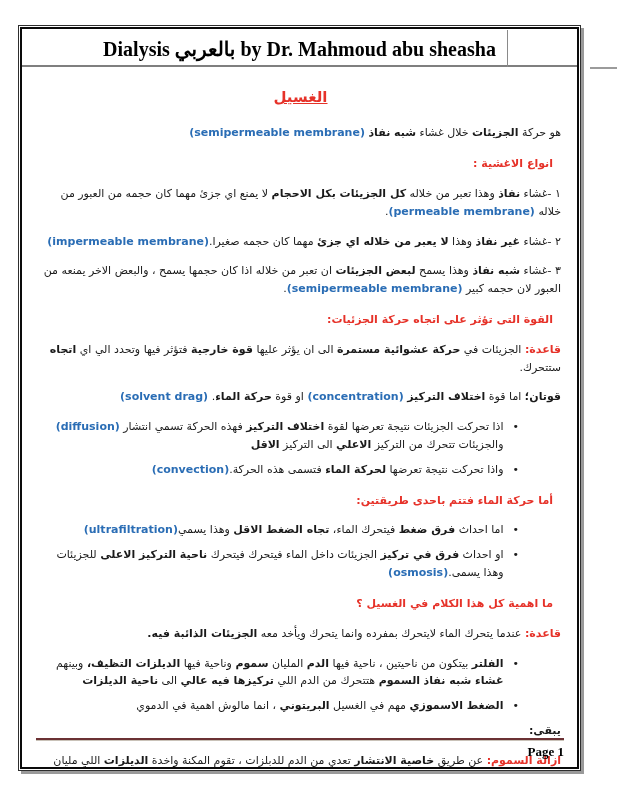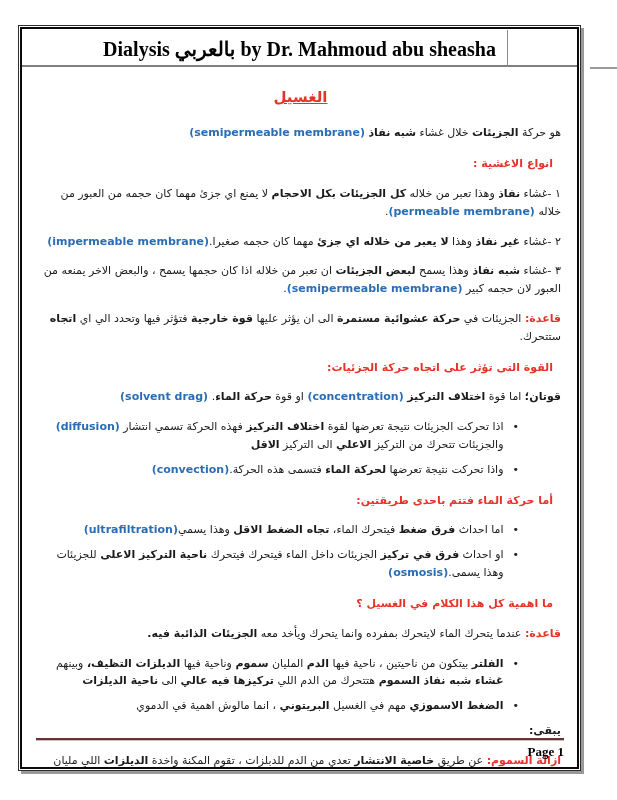--- a/index.html
+++ b/index.html
@@ -74,22 +74,22 @@
       </div>
 
       <div class="content">
         <div class="doc-title">الغسيل</div>
         <div id="blocks">
             <p class="block p"><span class="run">هو حركة </span><span class="run b">الجزيئات</span><span class="run"> خلال غشاء </span><span class="run b">شبه نفاذ</span><span class="run"> </span><span class="run b c-blue">(semipermeable membrane)</span></p>
             <p class="block heading"><span class="run b c-red">انواع الاغشية :</span></p>
             <p class="block p"><span class="run">١ -غشاء </span><span class="run b">نفاذ</span><span class="run"> وهذا تعبر من خلاله </span><span class="run b">كل الجزيئات بكل الاحجام</span><span class="run"> لا يمنع اي جزئ مهما كان حجمه من العبور من خلاله </span><span class="run b c-blue">(permeable membrane)</span><span class="run">.</span></p>
             <p class="block p"><span class="run">٢ -غشاء </span><span class="run b">غير نفاذ</span><span class="run"> وهذا </span><span class="run b">لا يعبر من خلاله اي جزئ</span><span class="run"> مهما كان حجمه صغيرا.</span><span class="run b c-blue">(impermeable membrane)</span></p>
             <p class="block p"><span class="run">٣ -غشاء </span><span class="run b">شبه نفاذ</span><span class="run"> وهذا يسمح </span><span class="run b">لبعض الجزيئات</span><span class="run"> ان تعبر من خلاله اذا كان حجمها يسمح ، والبعض الاخر يمنعه من العبور لان حجمه كبير </span><span class="run b c-blue">(semipermeable membrane)</span><span class="run">.</span></p>
+            <p class="block heading"><span class="run b c-red">القوة التى تؤثر على اتجاه حركة الجزئيات:</span></p>
             <p class="block p"><span class="run b c-red">قاعدة:</span><span class="run"> الجزيئات في </span><span class="run b">حركة عشوائية مستمرة</span><span class="run"> الى ان يؤثر عليها </span><span class="run b">قوة خارجية</span><span class="run"> فتؤثر فيها وتحدد الي اي </span><span class="run b">اتجاه</span><span class="run"> ستتحرك.</span></p>
-            <p class="block heading"><span class="run b c-red">القوة التى تؤثر على اتجاه حركة الجزئيات:</span></p>
             <p class="block p"><span class="run b">قوتان؛</span><span class="run"> اما قوة </span><span class="run b">اختلاف التركيز</span><span class="run"> </span><span class="run b c-blue">(concentration)</span><span class="run"> او قوة </span><span class="run b">حركة الماء</span><span class="run">. </span><span class="run b c-blue">(solvent drag)</span></p>
             <div class="block bullet">
               <span class="dot">•</span>
               <span class="btxt"><span class="run">اذا تحركت الجزيئات نتيجة تعرضها لقوة </span><span class="run b">اختلاف التركيز</span><span class="run"> فهذه الحركة تسمي انتشار </span><span class="run b c-blue">(diffusion)</span><span class="run"> والجزيئات تتحرك من التركيز </span><span class="run b">الاعلي</span><span class="run"> الى التركيز </span><span class="run b">الاقل</span></span>
             </div>
             <div class="block bullet">
               <span class="dot">•</span>
               <span class="btxt"><span class="run">واذا تحركت نتيجة تعرضها </span><span class="run b">لحركة الماء</span><span class="run"> فتسمى هذه الحركة.</span><span class="run b c-blue">(convection)</span></span>
             </div>
             <p class="block heading"><span class="run b c-red">أما حركة الماء فتتم باحدى طريقتين:</span></p>

